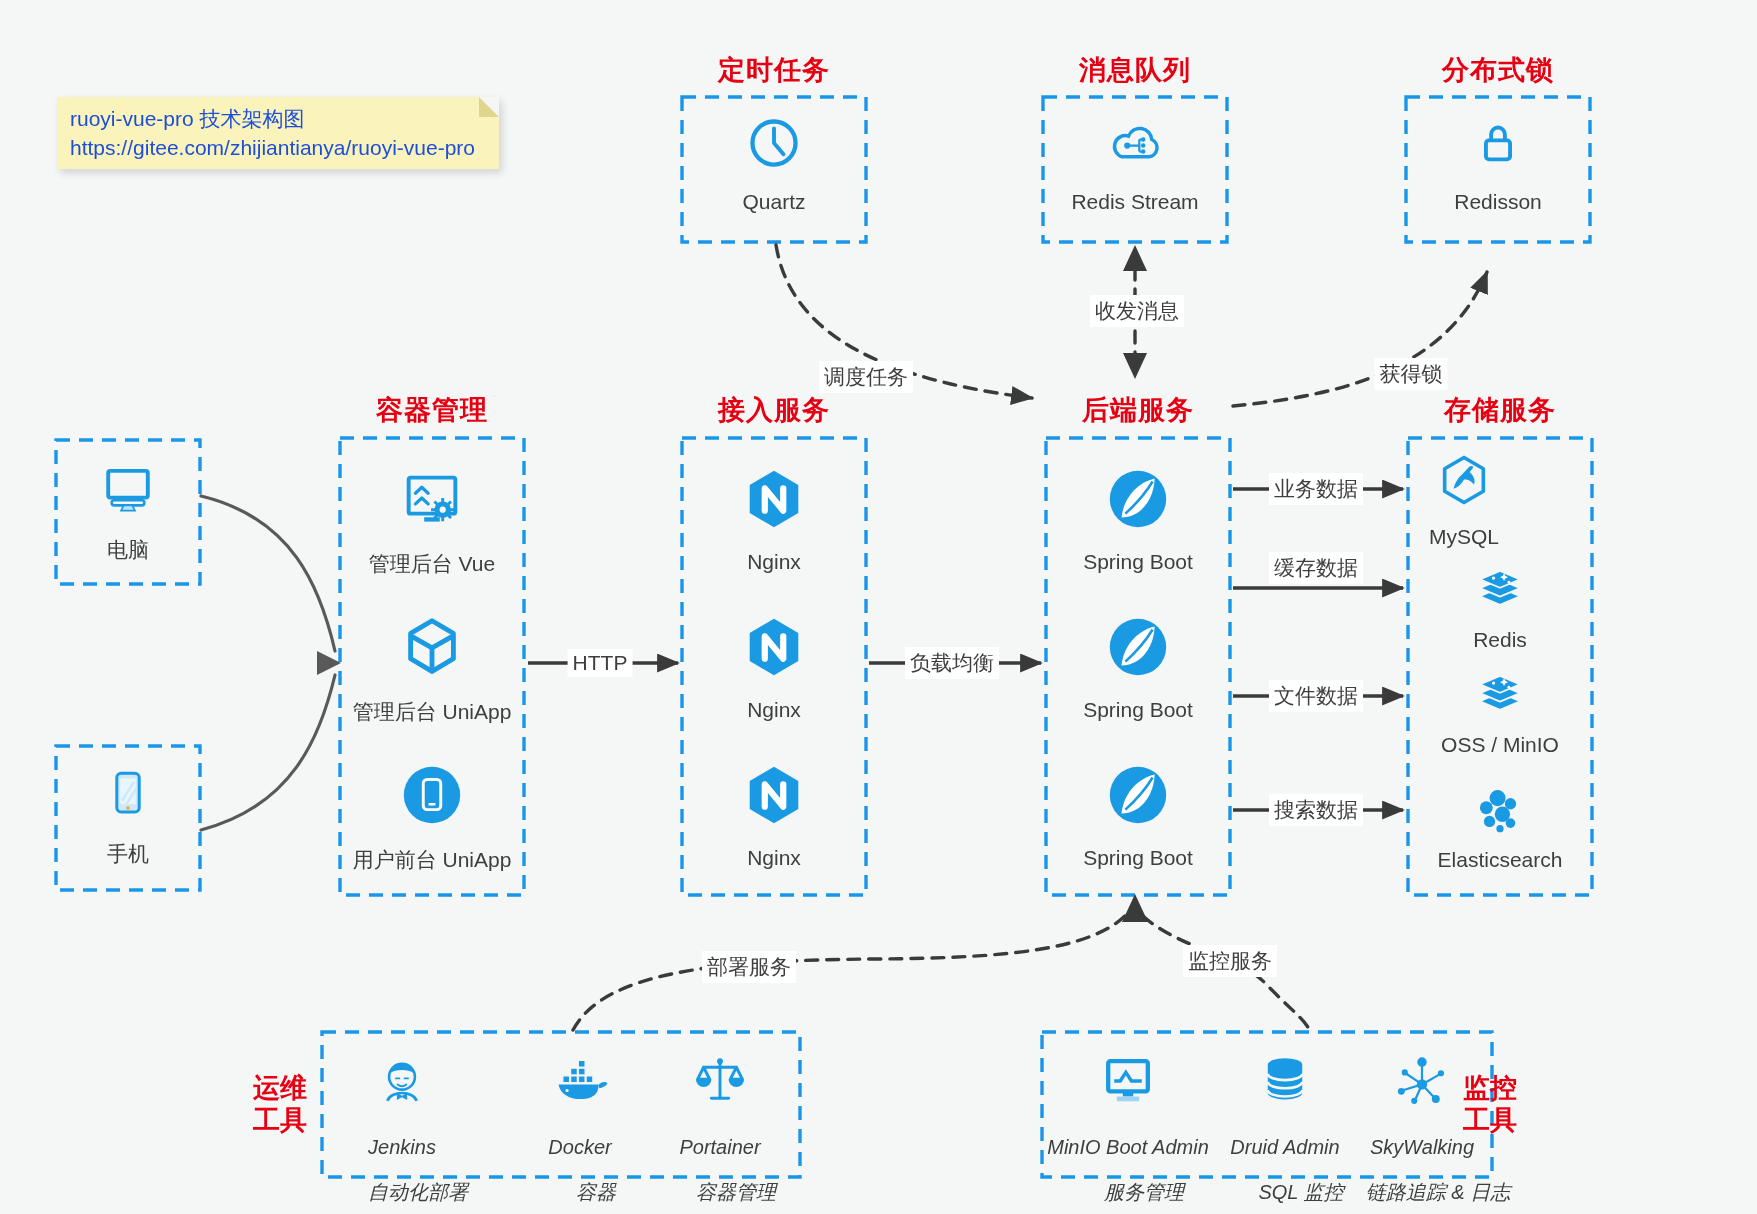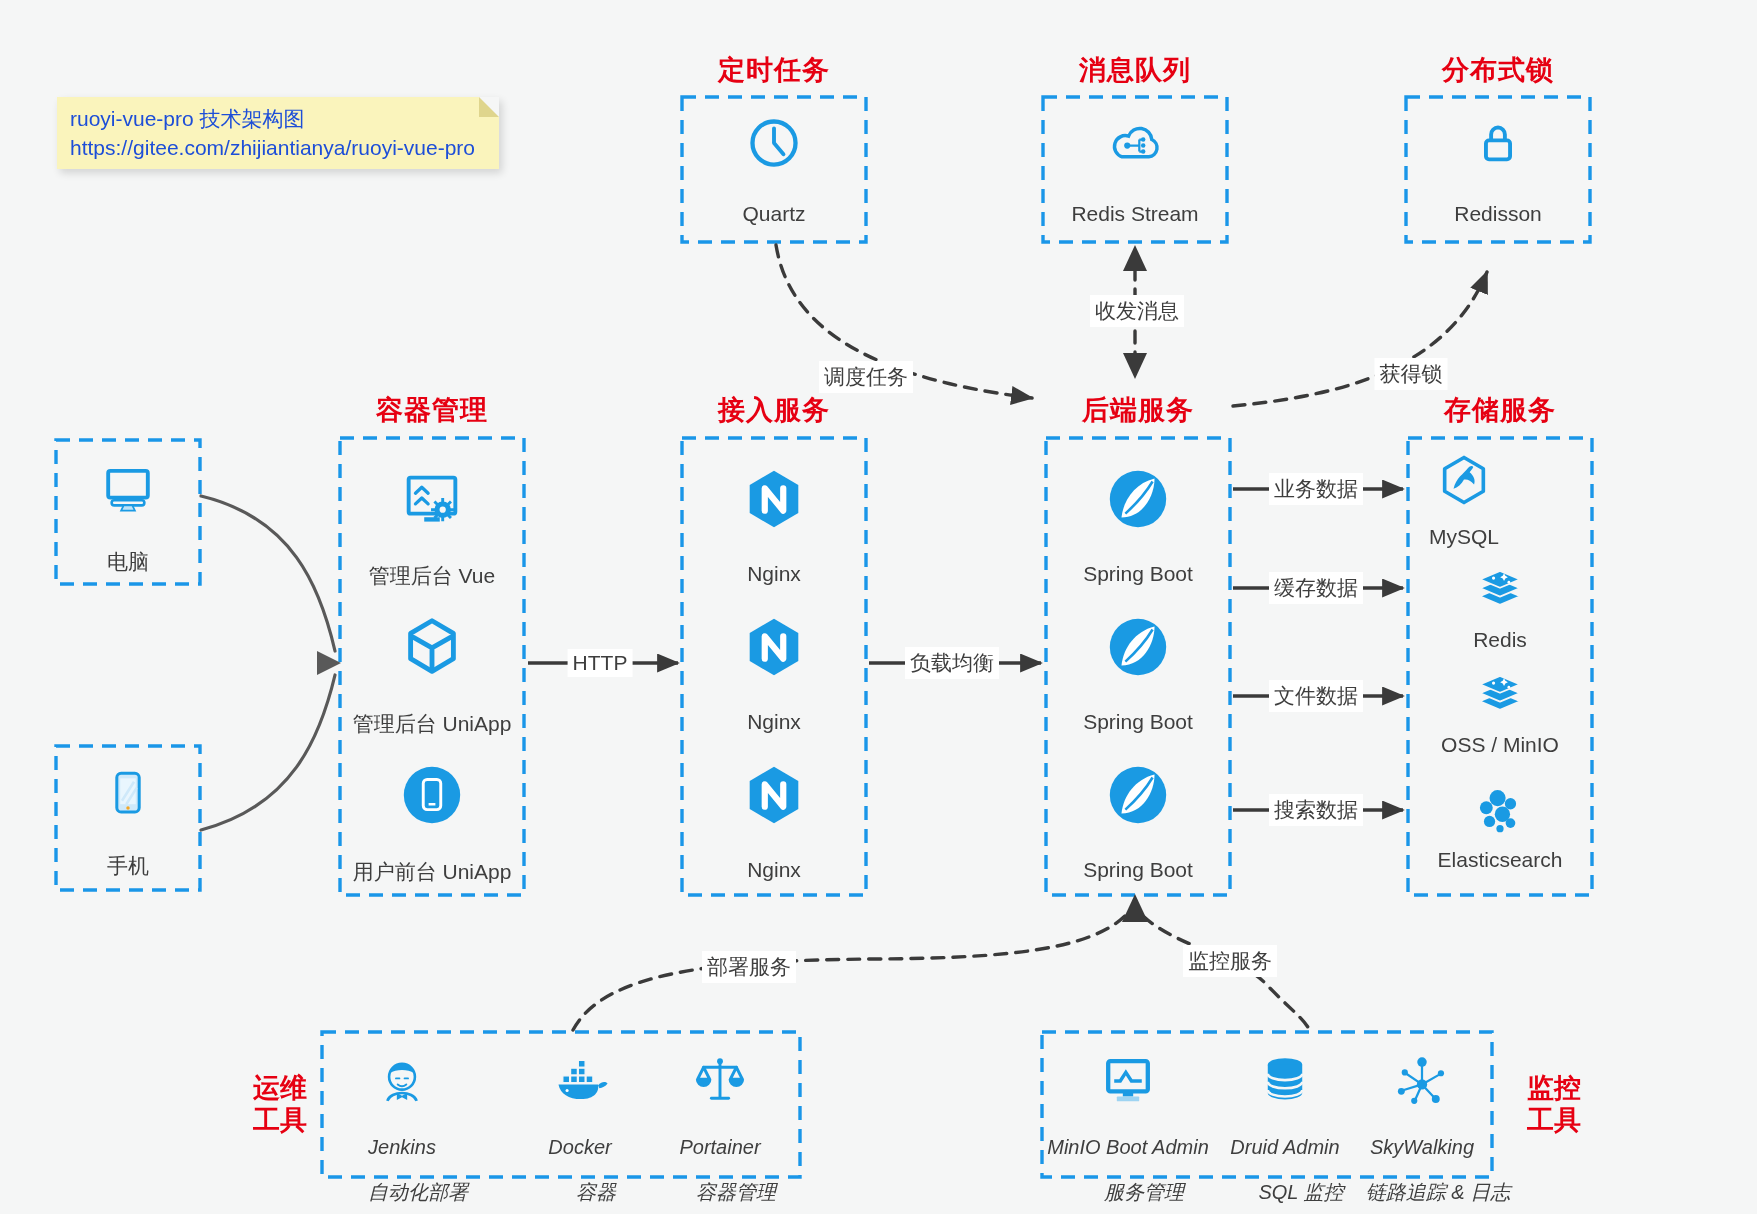--- a/index.html
+++ b/index.html
@@ -2,21 +2,21 @@
 <html><head>
 <meta charset="utf-8">
 <style>
   html,body{margin:0;padding:0;background:#F5F6F6;}
   #canvas{position:relative;width:1757px;height:1214px;background:#F5F6F6;overflow:hidden;
           font-family:"Liberation Sans","DejaVu Sans",sans-serif;}
   .overlay{position:absolute;left:0;top:0;z-index:1;}
   .rtitle{position:absolute;z-index:3;transform:translate(-50%,-50%);color:#E60012;
           font-size:27px;font-weight:bold;letter-spacing:1px;white-space:nowrap;}
   .rtitle.side{white-space:normal;width:60px;text-align:center;line-height:1.2;letter-spacing:0;}
-  .node{position:absolute;z-index:2;display:flex;flex-direction:column;align-items:center;gap:28px;}
+  .node{position:absolute;z-index:2;display:flex;flex-direction:column;align-items:center;gap:16px;}
   .node .ic{width:70px;height:70px;}
   .node .ic-sm{width:58px;height:58px;}
   .node .ic-md{width:62px;height:62px;}
   .nlabel{font-size:21px;color:#3E3E3E;white-space:nowrap;text-align:center;}
   .ndesc{font-size:20px;color:#3E3E3E;white-space:nowrap;text-align:center;margin-top:-4px;margin-left:32px;}
   .bnode{gap:24px;font-style:italic;}
   .bnode .nlabel{font-size:20px;}
   .elabel{position:absolute;z-index:3;transform:translate(-50%,-50%);background:#FFFFFF;
           padding:2px 5px;font-size:21px;color:#3E3E3E;white-space:nowrap;}
   .note{position:absolute;left:57px;top:97px;width:442px;height:72px;background:#FAF4BC;
@@ -225,21 +225,21 @@
   </div>
 
   <div class="rtitle" style="left:774px;top:70px">定时任务</div>
   <div class="rtitle" style="left:1135px;top:70px">消息队列</div>
   <div class="rtitle" style="left:1498px;top:70px">分布式锁</div>
   <div class="rtitle" style="left:432px;top:410px">容器管理</div>
   <div class="rtitle" style="left:774px;top:410px">接入服务</div>
   <div class="rtitle" style="left:1138px;top:410px">后端服务</div>
   <div class="rtitle" style="left:1500px;top:410px">存储服务</div>
   <div class="rtitle side" style="left:280px;top:1104px">运维工具</div>
-  <div class="rtitle side" style="left:1554px;top:1104px">监控工具</div>
+  <div class="rtitle side" style="left:1490px;top:1104px">监控工具</div>
 
   <div class="node" style="left:682px;top:112px;width:184px">
     <svg class="ic-md" viewBox="0 0 72 72">
         <use href="#sym-clock"></use>
       </svg>
     <div class="nlabel">Quartz</div>
   </div>
   <div class="node" style="left:1043px;top:112px;width:184px">
     <svg class="ic-md" viewBox="0 0 72 72">
         <use href="#sym-cloud-mq"></use>
@@ -388,21 +388,21 @@
     <svg class="ic-md" viewBox="0 0 72 72">
         <use href="#sym-skywalking"></use>
       </svg>
     <div class="nlabel">SkyWalking</div>
     <div class="ndesc">链路追踪 &amp; 日志</div>
   </div>
 
   <div class="elabel" style="left:600px;top:663px">HTTP</div>
   <div class="elabel" style="left:952px;top:663px">负载均衡</div>
   <div class="elabel" style="left:1316px;top:489px">业务数据</div>
-  <div class="elabel" style="left:1316px;top:588px">缓存数据</div>
+  <div class="elabel" style="left:1316px;top:568px">缓存数据</div>
   <div class="elabel" style="left:1316px;top:696px">文件数据</div>
   <div class="elabel" style="left:1316px;top:810px">搜索数据</div>
   <div class="elabel" style="left:866px;top:377px">调度任务</div>
   <div class="elabel" style="left:1137px;top:311px">收发消息</div>
   <div class="elabel" style="left:1411px;top:374px">获得锁</div>
   <div class="elabel" style="left:749px;top:967px">部署服务</div>
   <div class="elabel" style="left:1230px;top:961px">监控服务</div>
 
 </div>
 

